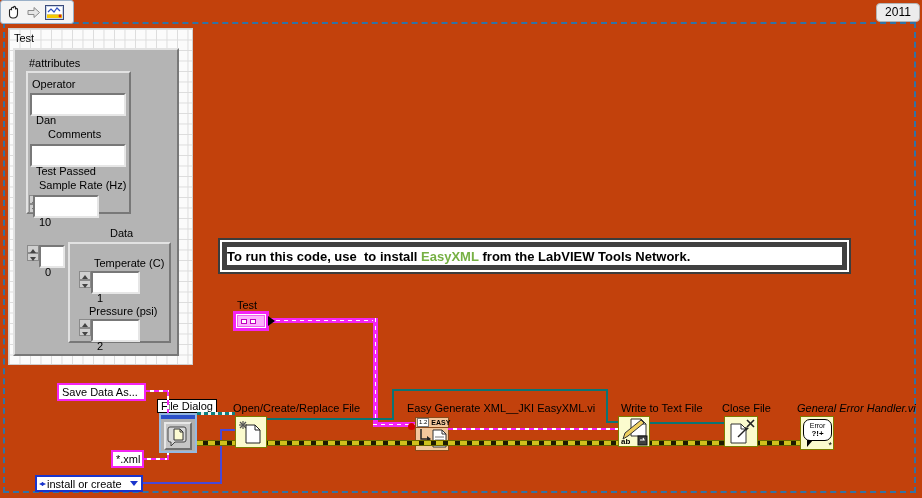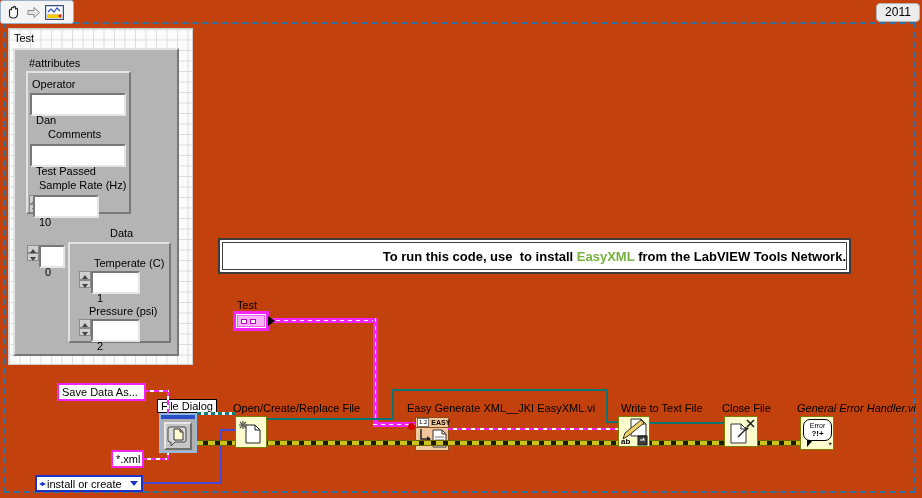--- a/index.html
+++ b/index.html
@@ -27,22 +27,22 @@
            font-size:11px; line-height:13px; padding:19px 0 0 4px; }
   .spin { width:12px; display:flex; flex-direction:column; }
   .spin > div { flex:1; background:#cfcfcf; border:1px solid #8a8a8a; position:relative; }
   .spin > div:first-child::after { content:""; position:absolute; left:2px; top:3px;
       border-left:3px solid transparent; border-right:3px solid transparent; border-bottom:4px solid #444; }
   .spin > div:last-child::after { content:""; position:absolute; left:2px; top:3px;
       border-left:3px solid transparent; border-right:3px solid transparent; border-top:4px solid #444; }
 
   
   #banner { left:218px; top:238px; width:633px; height:36px; border:2px solid #3c3c3c; background:#fff; z-index:2; }
-  #banner .inner { position:absolute; inset:2px; border:1px solid #404040; display:flex;
-                   align-items:center; justify-content:flex-end; font-size:13px; font-weight:bold; white-space:pre; }
+  #banner .inner { position:absolute; inset:2px; border:5px solid #404040; display:flex;
+                   align-items:center; justify-content:flex-start; font-size:13px; font-weight:bold; white-space:pre; }
   .green-link { color:#76b043; }
 
   
   .wire { position:absolute; z-index:1; }
   .w-string-h { height:2px; background:repeating-linear-gradient(90deg,#f424f4 0 5px,#ffffff 5px 9px); }
   .w-string-v { width:2px;  background:repeating-linear-gradient(0deg,#f424f4 0 5px,#ffffff 5px 9px); }
   .w-cluster-h { height:5px; border-top:2px solid #f424f4; border-bottom:2px solid #f424f4;
                  background:repeating-linear-gradient(90deg,#ffffff 0 4px,#f424f4 4px 8px); }
   .w-cluster-v { width:5px; border-left:2px solid #f424f4; border-right:2px solid #f424f4;
                  background:repeating-linear-gradient(0deg,#ffffff 0 4px,#f424f4 4px 8px); }

